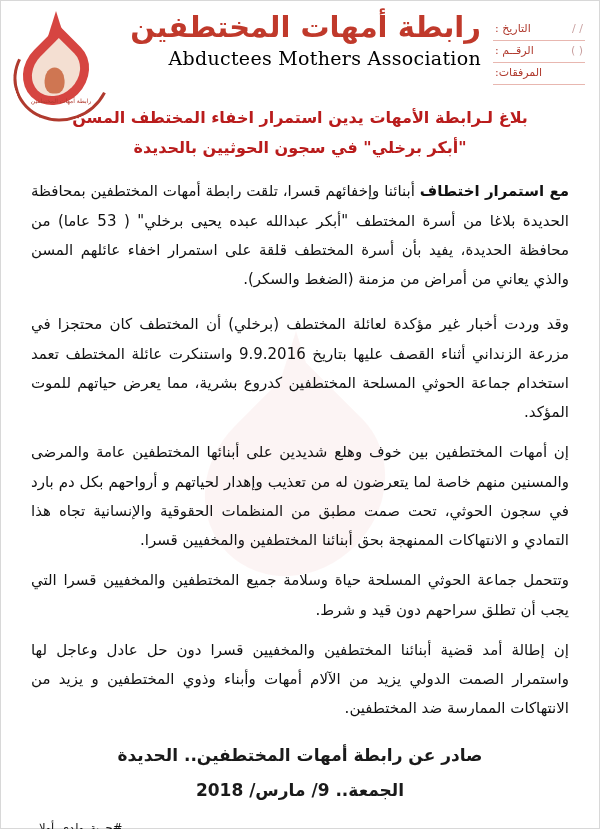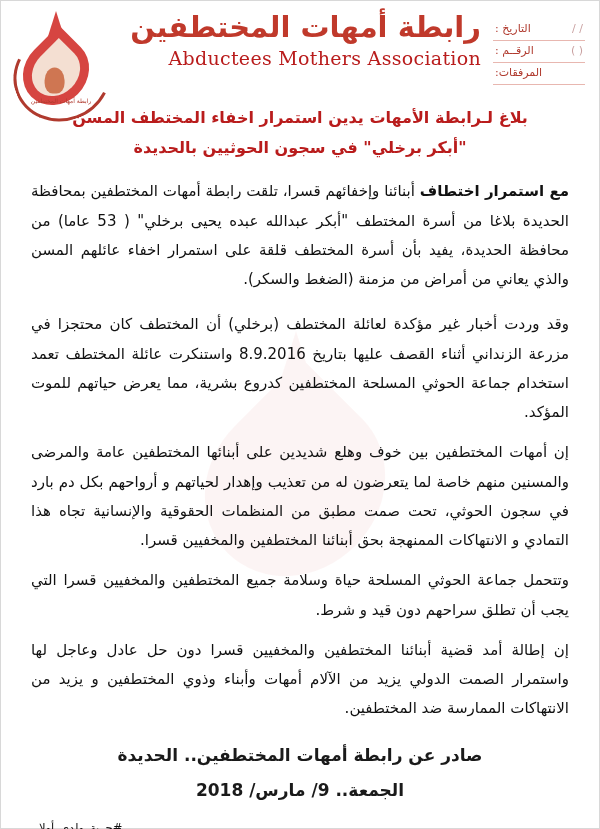--- a/index.html
+++ b/index.html
@@ -43,21 +43,21 @@
   }
   .org-name-ar {
     color: #c0392b;
     font-size: 29px;
     font-weight: bold;
     line-height: 1.15;
     letter-spacing: 0px;
     white-space: nowrap;
   }
   .org-name-en {
-    color: #b91c1c;
+    color: #000000;
     font-size: 19px;
     font-family: "DejaVu Serif", "Liberation Serif", serif;
     margin-top: 3px;
     letter-spacing: 0.3px;
     white-space: nowrap;
   }
   .meta-box {
     width: 92px;
     margin-top: 8px;
     margin-left: 6px;
@@ -339,21 +339,21 @@
   <div class="title-block">
     <div class="title-line">بلاغ لـرابطة الأمهات يدين استمرار اخفاء المختطف المسن</div>
     <div class="title-line">"أبكر برخلي" في سجون الحوثيين بالحديدة</div>
   </div>
 
   <div class="body">
 
     <p class="para"><span class="b">مع استمرار اختطاف</span><span> أبنائنا وإخفائهم قسرا، تلقت رابطة أمهات المختطفين بمحافظة الحديدة بلاغا من أسرة المختطف "أبكر عبدالله عبده يحيى برخلي" ( 53 عاما) من محافظة الحديدة، يفيد بأن أسرة المختطف قلقة على استمرار اخفاء عائلهم المسن والذي يعاني من أمراض من مزمنة (الضغط والسكر).</span></p>
 
 
-    <p class="para gap">وقد وردت أخبار غير مؤكدة لعائلة المختطف (برخلي) أن المختطف كان محتجزا في مزرعة الزنداني أثناء القصف عليها بتاريخ 8.9.2016 واستنكرت عائلة المختطف تعمد استخدام جماعة الحوثي المسلحة المختطفين كدروع بشرية، مما يعرض حياتهم للموت المؤكد.</p>
+    <p class="para gap">وقد وردت أخبار غير مؤكدة لعائلة المختطف (برخلي) أن المختطف كان محتجزا في مزرعة الزنداني أثناء القصف عليها بتاريخ 9.9.2016 واستنكرت عائلة المختطف تعمد استخدام جماعة الحوثي المسلحة المختطفين كدروع بشرية، مما يعرض حياتهم للموت المؤكد.</p>
 
     <p class="para">إن أمهات المختطفين بين خوف وهلع شديدين على أبنائها المختطفين عامة والمرضى والمسنين منهم خاصة لما يتعرضون له من تعذيب وإهدار لحياتهم و أرواحهم بكل دم بارد في سجون الحوثي، تحت صمت مطبق من المنظمات الحقوقية والإنسانية تجاه هذا التمادي و الانتهاكات الممنهجة بحق أبنائنا المختطفين والمخفيين قسرا.</p>
 
     <p class="para">وتتحمل جماعة الحوثي المسلحة حياة وسلامة جميع المختطفين والمخفيين قسرا التي يجب أن تطلق سراحهم دون قيد و شرط.</p>
 
     <p class="para">إن إطالة أمد قضية أبنائنا المختطفين والمخفيين قسرا دون حل عادل وعاجل لها واستمرار الصمت الدولي يزيد من الآلام أمهات وأبناء وذوي المختطفين و يزيد من الانتهاكات الممارسة ضد المختطفين.</p>
 
     <div class="closing">
       <div>صادر عن رابطة أمهات المختطفين.. الحديدة</div>
       <div>الجمعة.. 9/ مارس/ 2018</div>

